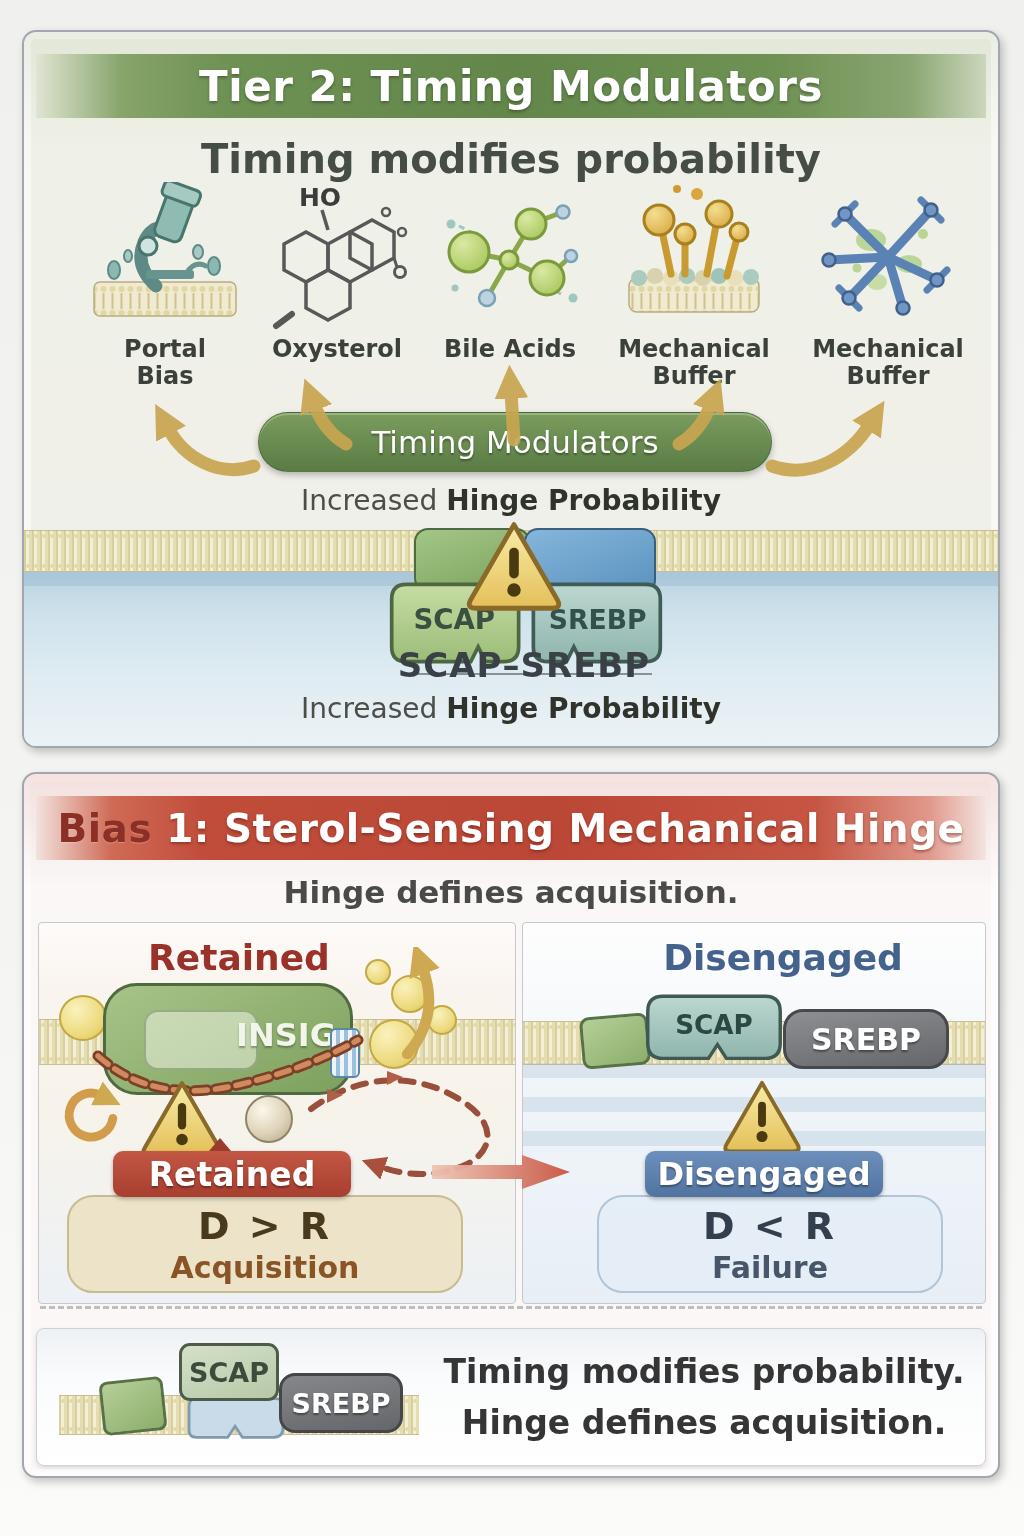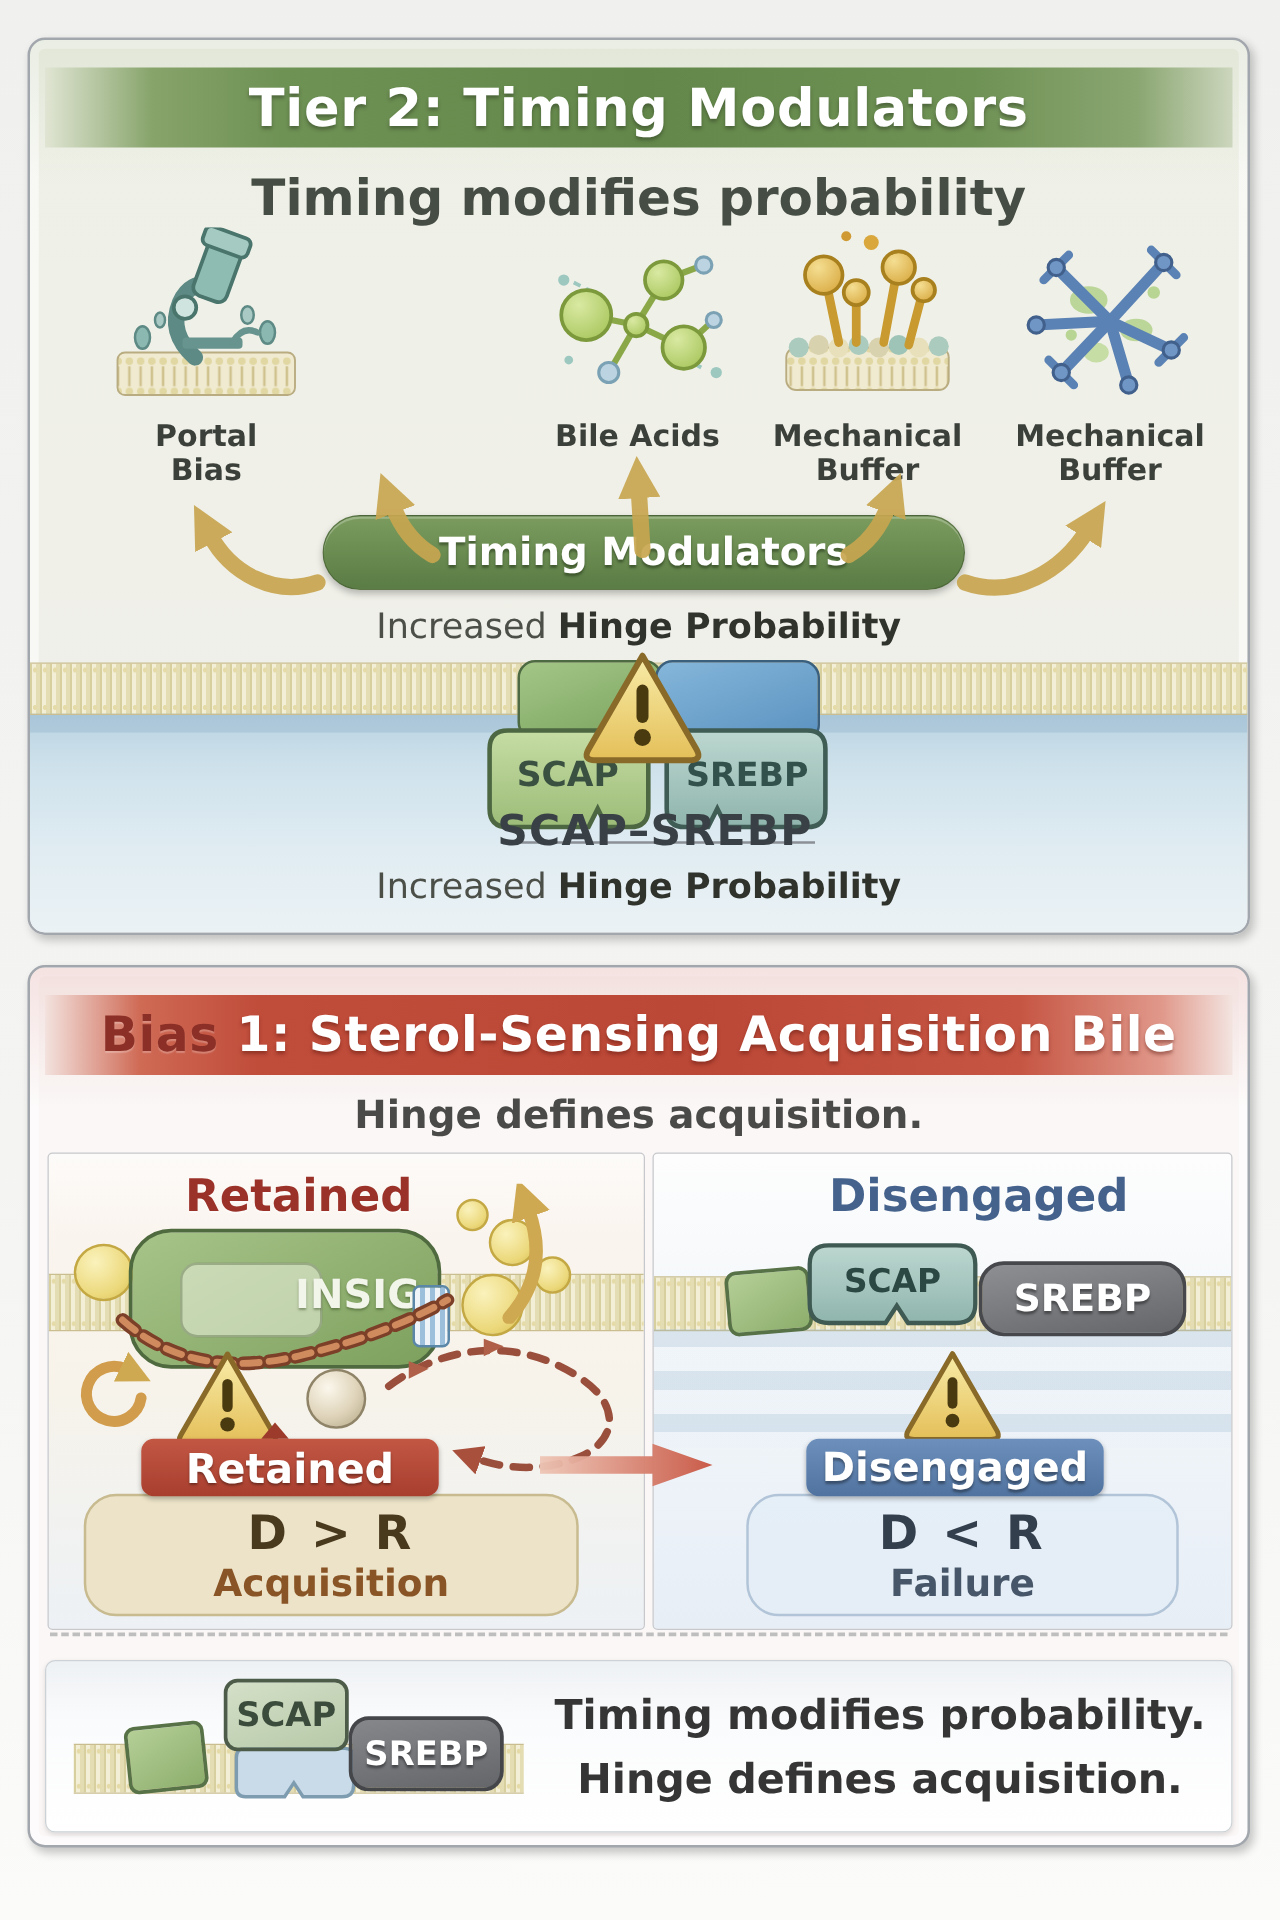--- a/index.html
+++ b/index.html
@@ -57,21 +57,21 @@
   .label-narrow{max-width:96px;margin-left:auto;margin-right:auto;}
 
   
   .hub{
     position:absolute;left:234px;top:380px;width:512px;height:58px;border-radius:30px;
     background:linear-gradient(180deg,#7b9c5e,#5a7c45);
     border:1px solid rgba(55,75,40,.45);
     box-shadow:0 3px 6px rgba(0,0,0,.25), inset 0 2px 0 rgba(255,255,255,.25);
     display:flex;align-items:center;justify-content:center;
     font-family:"DejaVu Sans","Liberation Sans",sans-serif;
-    font-size:31px;font-weight:700;color:#fff;text-shadow:0 2px 2px rgba(30,45,20,.5);
+    font-size:31px;font-weight:400;color:#fff;text-shadow:0 2px 2px rgba(30,45,20,.5);
   }
   .caption{
     position:absolute;left:0;right:0;text-align:center;font-size:28px;color:#4b4f48;
     font-family:"DejaVu Sans","Liberation Sans",sans-serif;
   }
   .caption b{color:#30332c;}
   #cap-above{top:452px;}
   #cap-below{top:660px;z-index:6;}
 
   
@@ -282,20 +282,38 @@
           <rect x="62" y="2" width="38" height="16" rx="5" fill="#a5cac2" stroke="#49756d" stroke-width="3"></rect>
         </g>
         <circle cx="58" cy="64" r="9" fill="#cfe4de" stroke="#49756d" stroke-width="3"></circle>
         <rect x="56" y="88" width="48" height="9" rx="3" fill="#67948e"></rect>
         <path d="M96 92 Q104 78 116 84" fill="none" stroke="#67948e" stroke-width="5" stroke-linecap="round"></path>
       </svg>
     </div>
     <div class="label label-narrow">Portal Bias</div>
   </div>
 
+  <div class="mod" style="left:228px;">
+    <div class="icon">
+      <svg width="150" height="152" viewBox="0 0 150 152">
+        <text x="58" y="26" text-anchor="middle" font-size="25" font-weight="bold" fill="#3c3c3c" font-family="DejaVu Sans, Liberation Sans, sans-serif">HO</text>
+        <line x1="60" y1="30" x2="66" y2="50" stroke="#585858" stroke-width="3.5"></line>
+        <polygon points="22,64 44,52 66,64 66,90 44,102 22,90" fill="none" stroke="#585858" stroke-width="3.5"></polygon>
+        <polygon points="66,64 88,52 110,64 110,90 88,102 66,90" fill="none" stroke="#585858" stroke-width="3.5"></polygon>
+        <polygon points="44,102 66,90 88,102 88,128 66,140 44,128" fill="none" stroke="#585858" stroke-width="3.5"></polygon>
+        <polygon points="88,52 110,40 132,52 132,78 110,90 88,78" fill="none" stroke="#585858" stroke-width="3.5"></polygon>
+        <circle cx="124" cy="32" r="4" fill="none" stroke="#585858" stroke-width="2.5"></circle>
+        <circle cx="140" cy="52" r="4" fill="none" stroke="#585858" stroke-width="2.5"></circle>
+        <circle cx="138" cy="92" r="5.5" fill="none" stroke="#585858" stroke-width="3"></circle>
+        <line x1="132" y1="78" x2="135" y2="87" stroke="#585858" stroke-width="3"></line>
+        <path d="M30 134 L14 146" stroke="#585858" stroke-width="6" stroke-linecap="round"></path>
+      </svg>
+    </div>
+    <div class="label">Oxysterol</div>
+  </div>
 
   <div class="mod" style="left:401px;">
     <div class="icon">
       <svg width="150" height="150" viewBox="0 0 150 150">
         <g stroke="#8aa848" stroke-width="5">
           <line x1="74" y1="78" x2="34" y2="70"></line>
             <line x1="74" y1="78" x2="96" y2="42"></line>
           <line x1="74" y1="78" x2="112" y2="96"></line>
             <line x1="74" y1="78" x2="52" y2="116"></line>
           <line x1="96" y1="42" x2="128" y2="30"></line>
@@ -422,21 +440,21 @@
 
   <div class="caption" id="cap-below">
     <span>Increased </span><b>Hinge Probability</b>
   </div>
 </div>
 
 <div class="panel" id="panel-tier1">
   <div class="pinkwash"></div>
 
   <div class="banner banner-red">
-    <div class="banner-title"><span class="title-accent">Bias</span><span> 1: Sterol-Sensing Acquisition Bile</span></div>
+    <div class="banner-title"><span class="title-accent">Bias</span><span> 1: Sterol-Sensing Mechanical Hinge</span></div>
   </div>
   <div class="subtitle">Hinge defines acquisition.</div>
 
   <div class="card" id="card-left">
     <div class="card-heading" id="heading-retained">Retained</div>
     <div class="membrane" id="mem-left"></div>
 
     <div class="droplet" style="left:20px;top:72px;width:44px;height:42px;"></div>
     <div class="droplet" style="left:326px;top:36px;width:22px;height:22px;"></div>
     <div class="droplet" style="left:352px;top:52px;width:34px;height:34px;"></div>

